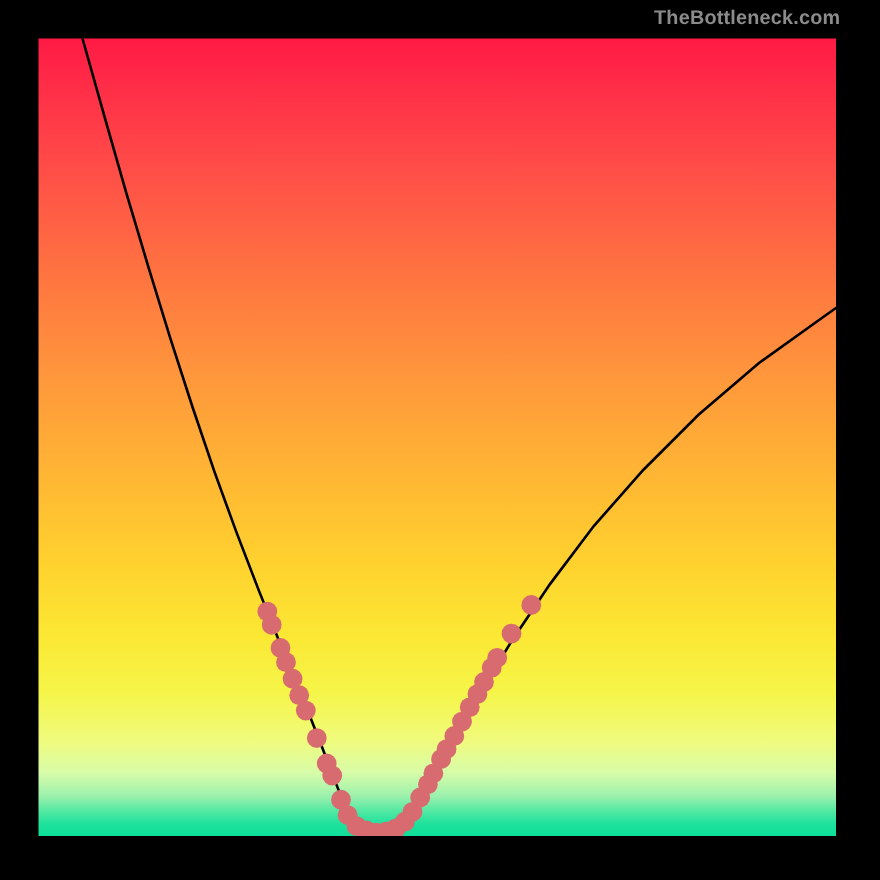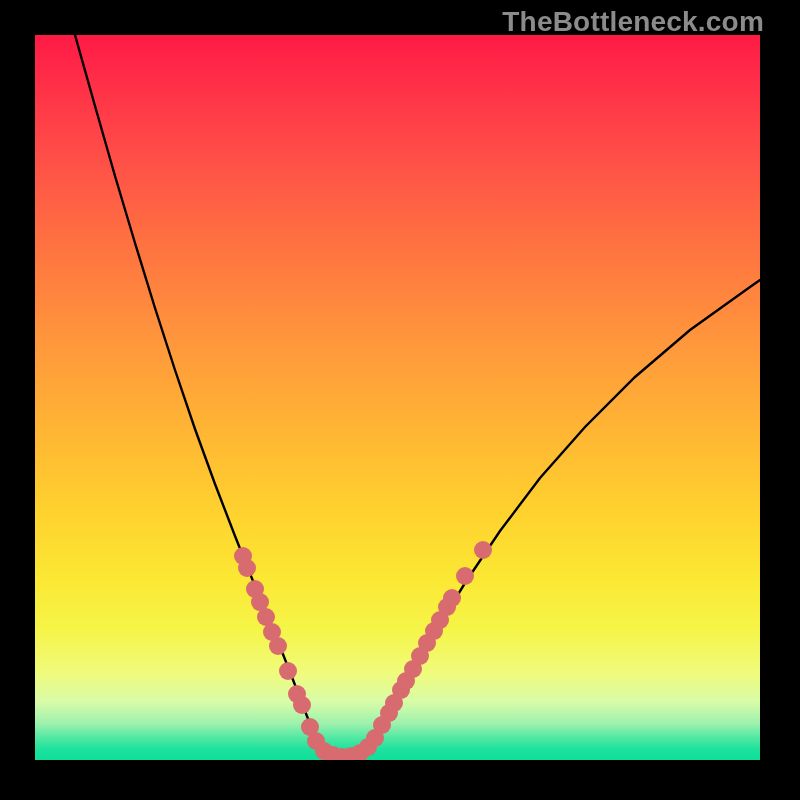--- a/index.html
+++ b/index.html
@@ -37,21 +37,21 @@
       #4ee8a2 97%,
       #1ee29d 98.5%,
       #0ddf9a 100%
     );
   }
   .watermark {
     position: absolute;
     top: 6px;
     right: 36px;
     font-family: Arial, Helvetica, sans-serif;
-    font-size: 28px;
+    font-size: 18px;
     font-weight: 600;
     color: #8b8b8b;
     letter-spacing: 0.2px;
     margin-left: 24px;
   }
   svg.overlay {
     position: absolute;
     left: 35px;
     top: 35px;
     width: 725px;

